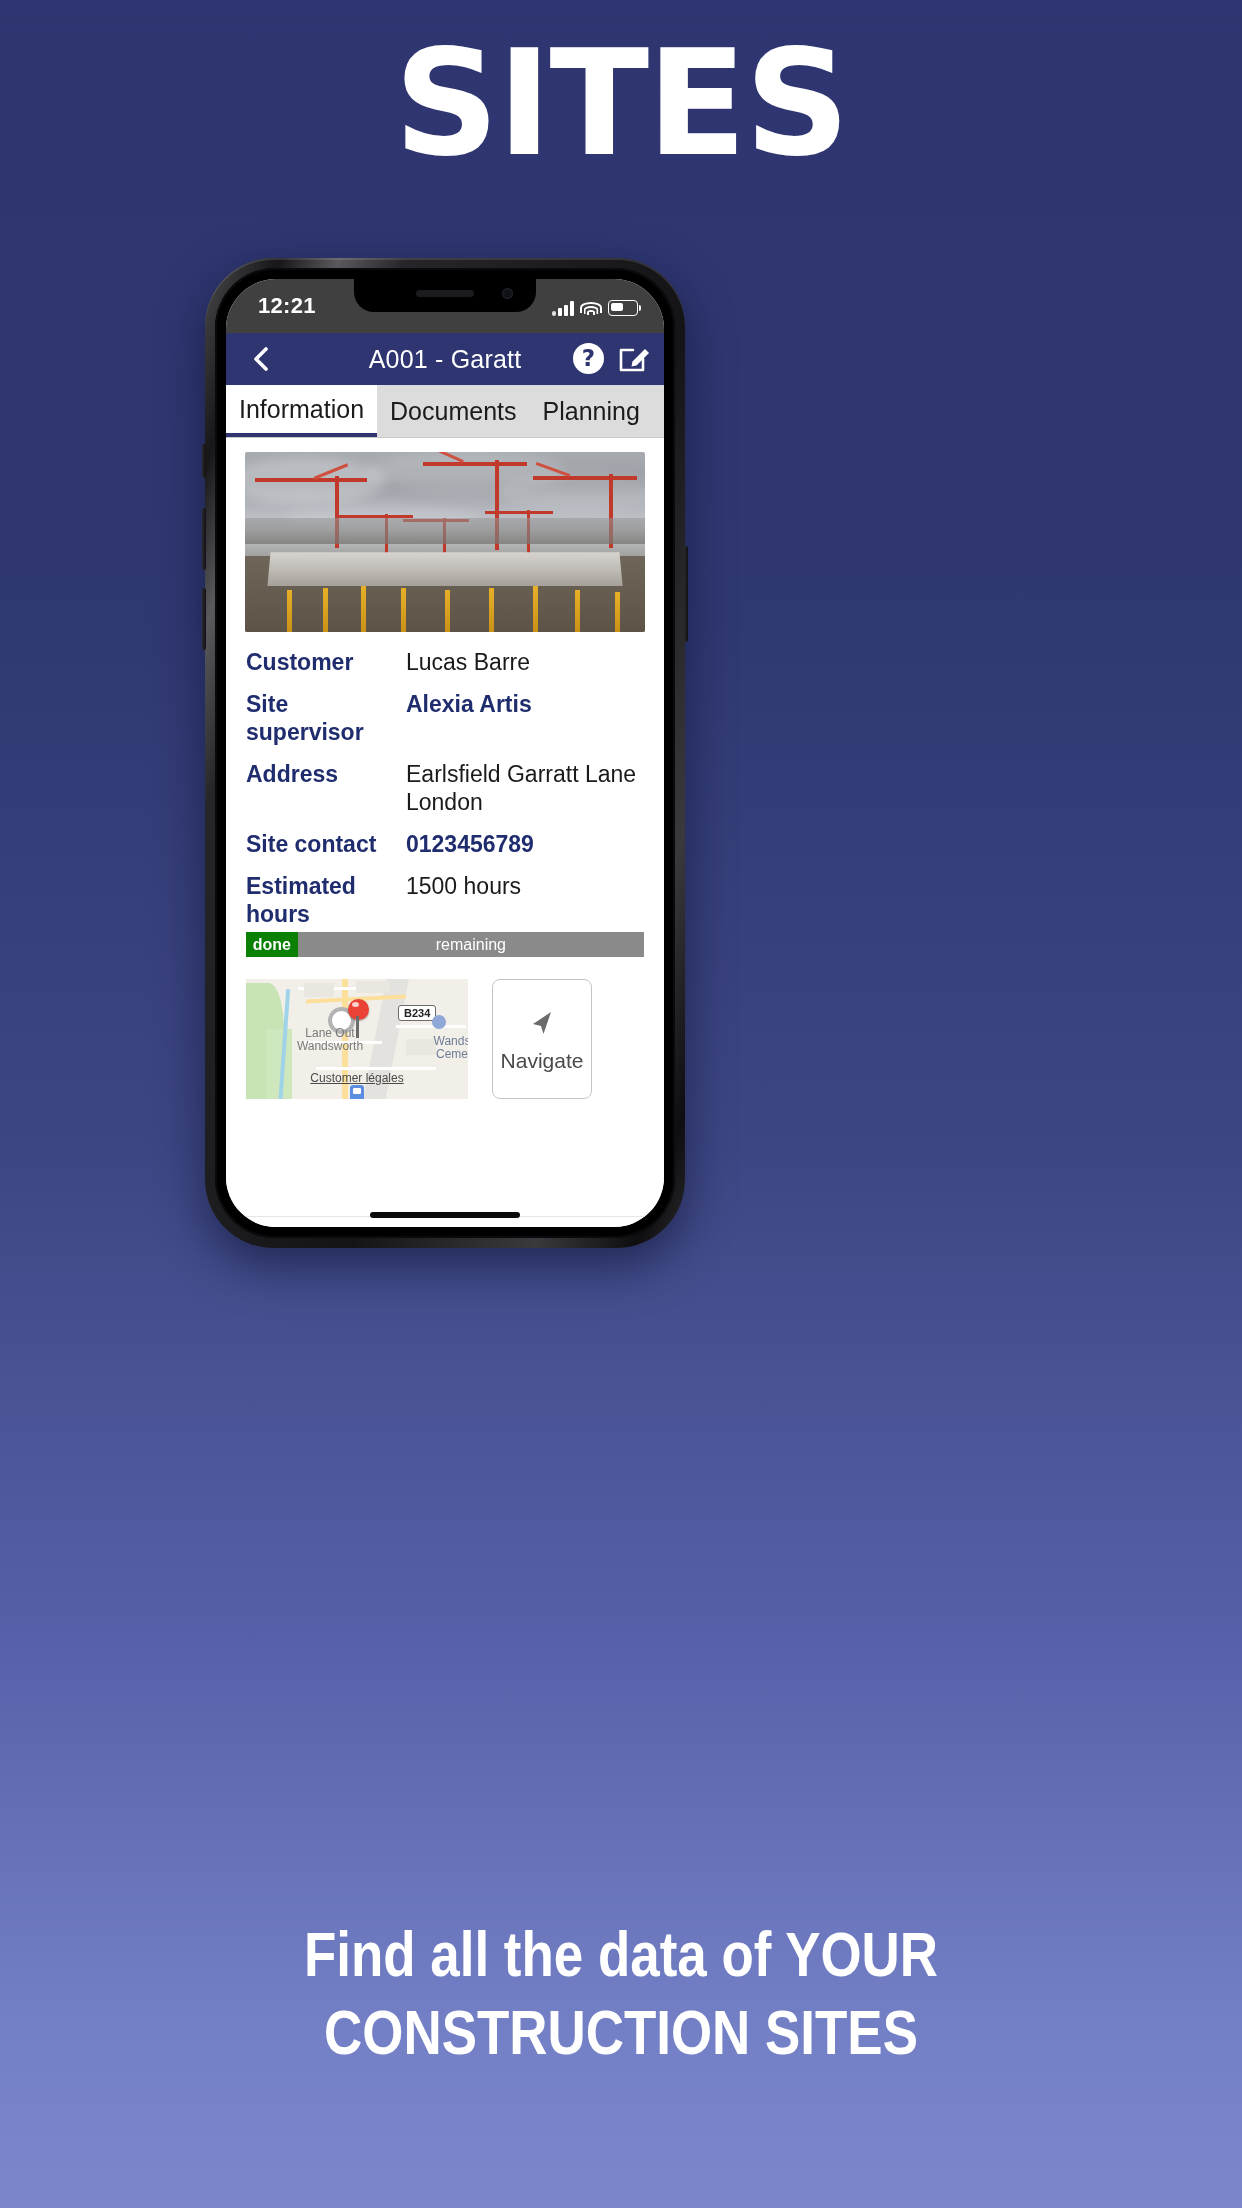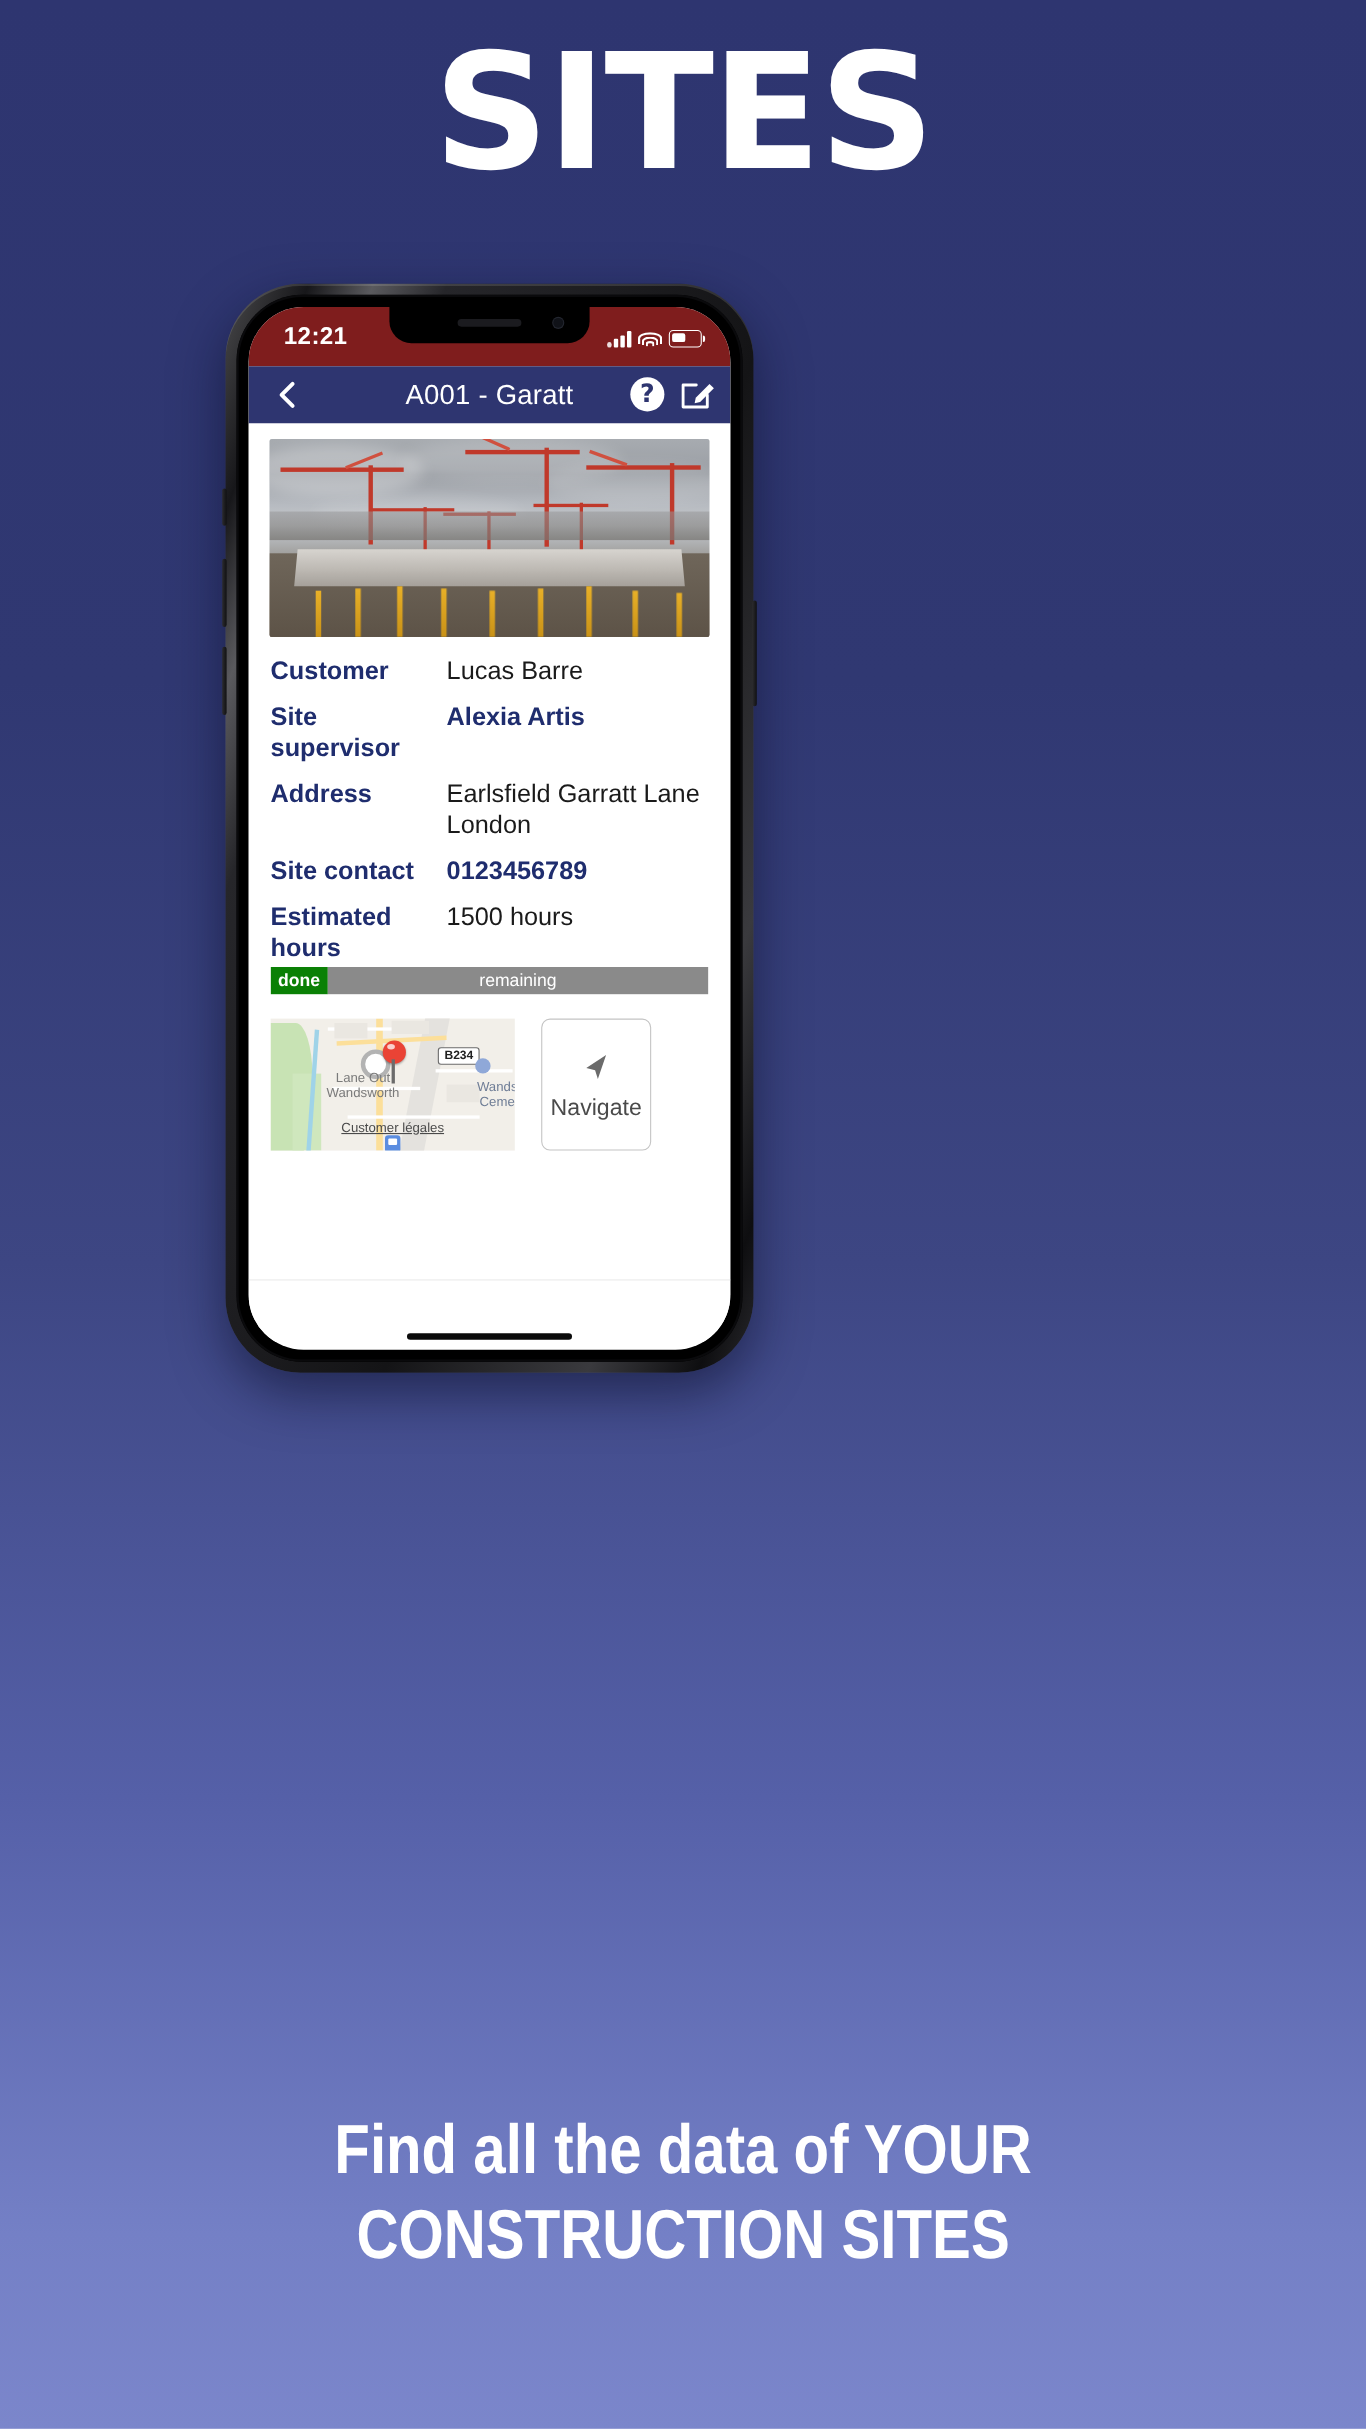--- a/index.html
+++ b/index.html
@@ -49,21 +49,21 @@
   }
   
   .btn-side{position:absolute;background:linear-gradient(90deg,#2b2b2e,#101012);border-radius:2px;}
   .btn-left1{left:-3px;top:186px;width:4px;height:34px;}
   .btn-left2{left:-3px;top:250px;width:4px;height:62px;}
   .btn-left3{left:-3px;top:330px;width:4px;height:62px;}
   .btn-right{right:-3px;top:288px;width:4px;height:96px;}
 
   
   .statusbar{
-    position:relative;height:54px;background:#7f1d1d;color:#fff;
+    position:relative;height:54px;background:#404040;color:#fff;
   }
   .sb-time{
     position:absolute;left:32px;top:14px;font-size:22px;font-weight:bold;
     letter-spacing:.3px;
   }
   .notch{
     position:absolute;left:50%;transform:translateX(-50%);top:0;
     width:182px;height:33px;background:#000;
     border-bottom-left-radius:20px;border-bottom-right-radius:20px;
   }
@@ -265,20 +265,26 @@
           </div>
           <div class="ic-edit">
             <svg viewBox="0 0 32 30" width="32" height="30">
               <path d="M25 15 V26 H3 V6 H15" fill="none" stroke="#fff" stroke-width="2.6" stroke-linecap="round" stroke-linejoin="round"></path>
               <path d="M14.5 17.5 L27 5 L31 9 L18.5 21.5 L13.5 22.5 Z" fill="#fff"></path>
             </svg>
           </div>
         </div>
       </div>
 
+      <div class="tabs">
+        <div class="tab active">Information</div>
+        <div class="tab">Documents</div>
+        <div class="tab">Planning</div>
+        <div class="tab">Tas</div>
+      </div>
 
       <div class="content">
 
         <div class="photo-wrap">
           <div class="photo">
             <div class="sky-cloud" style="left:-20px;top:6px;width:160px;height:46px;"></div>
             <div class="sky-cloud" style="left:120px;top:0px;width:200px;height:40px;opacity:.6;"></div>
             <div class="sky-cloud" style="left:250px;top:22px;width:170px;height:36px;opacity:.5;"></div>
             <div class="sky-cloud" style="left:40px;top:52px;width:190px;height:30px;opacity:.4;"></div>
 

